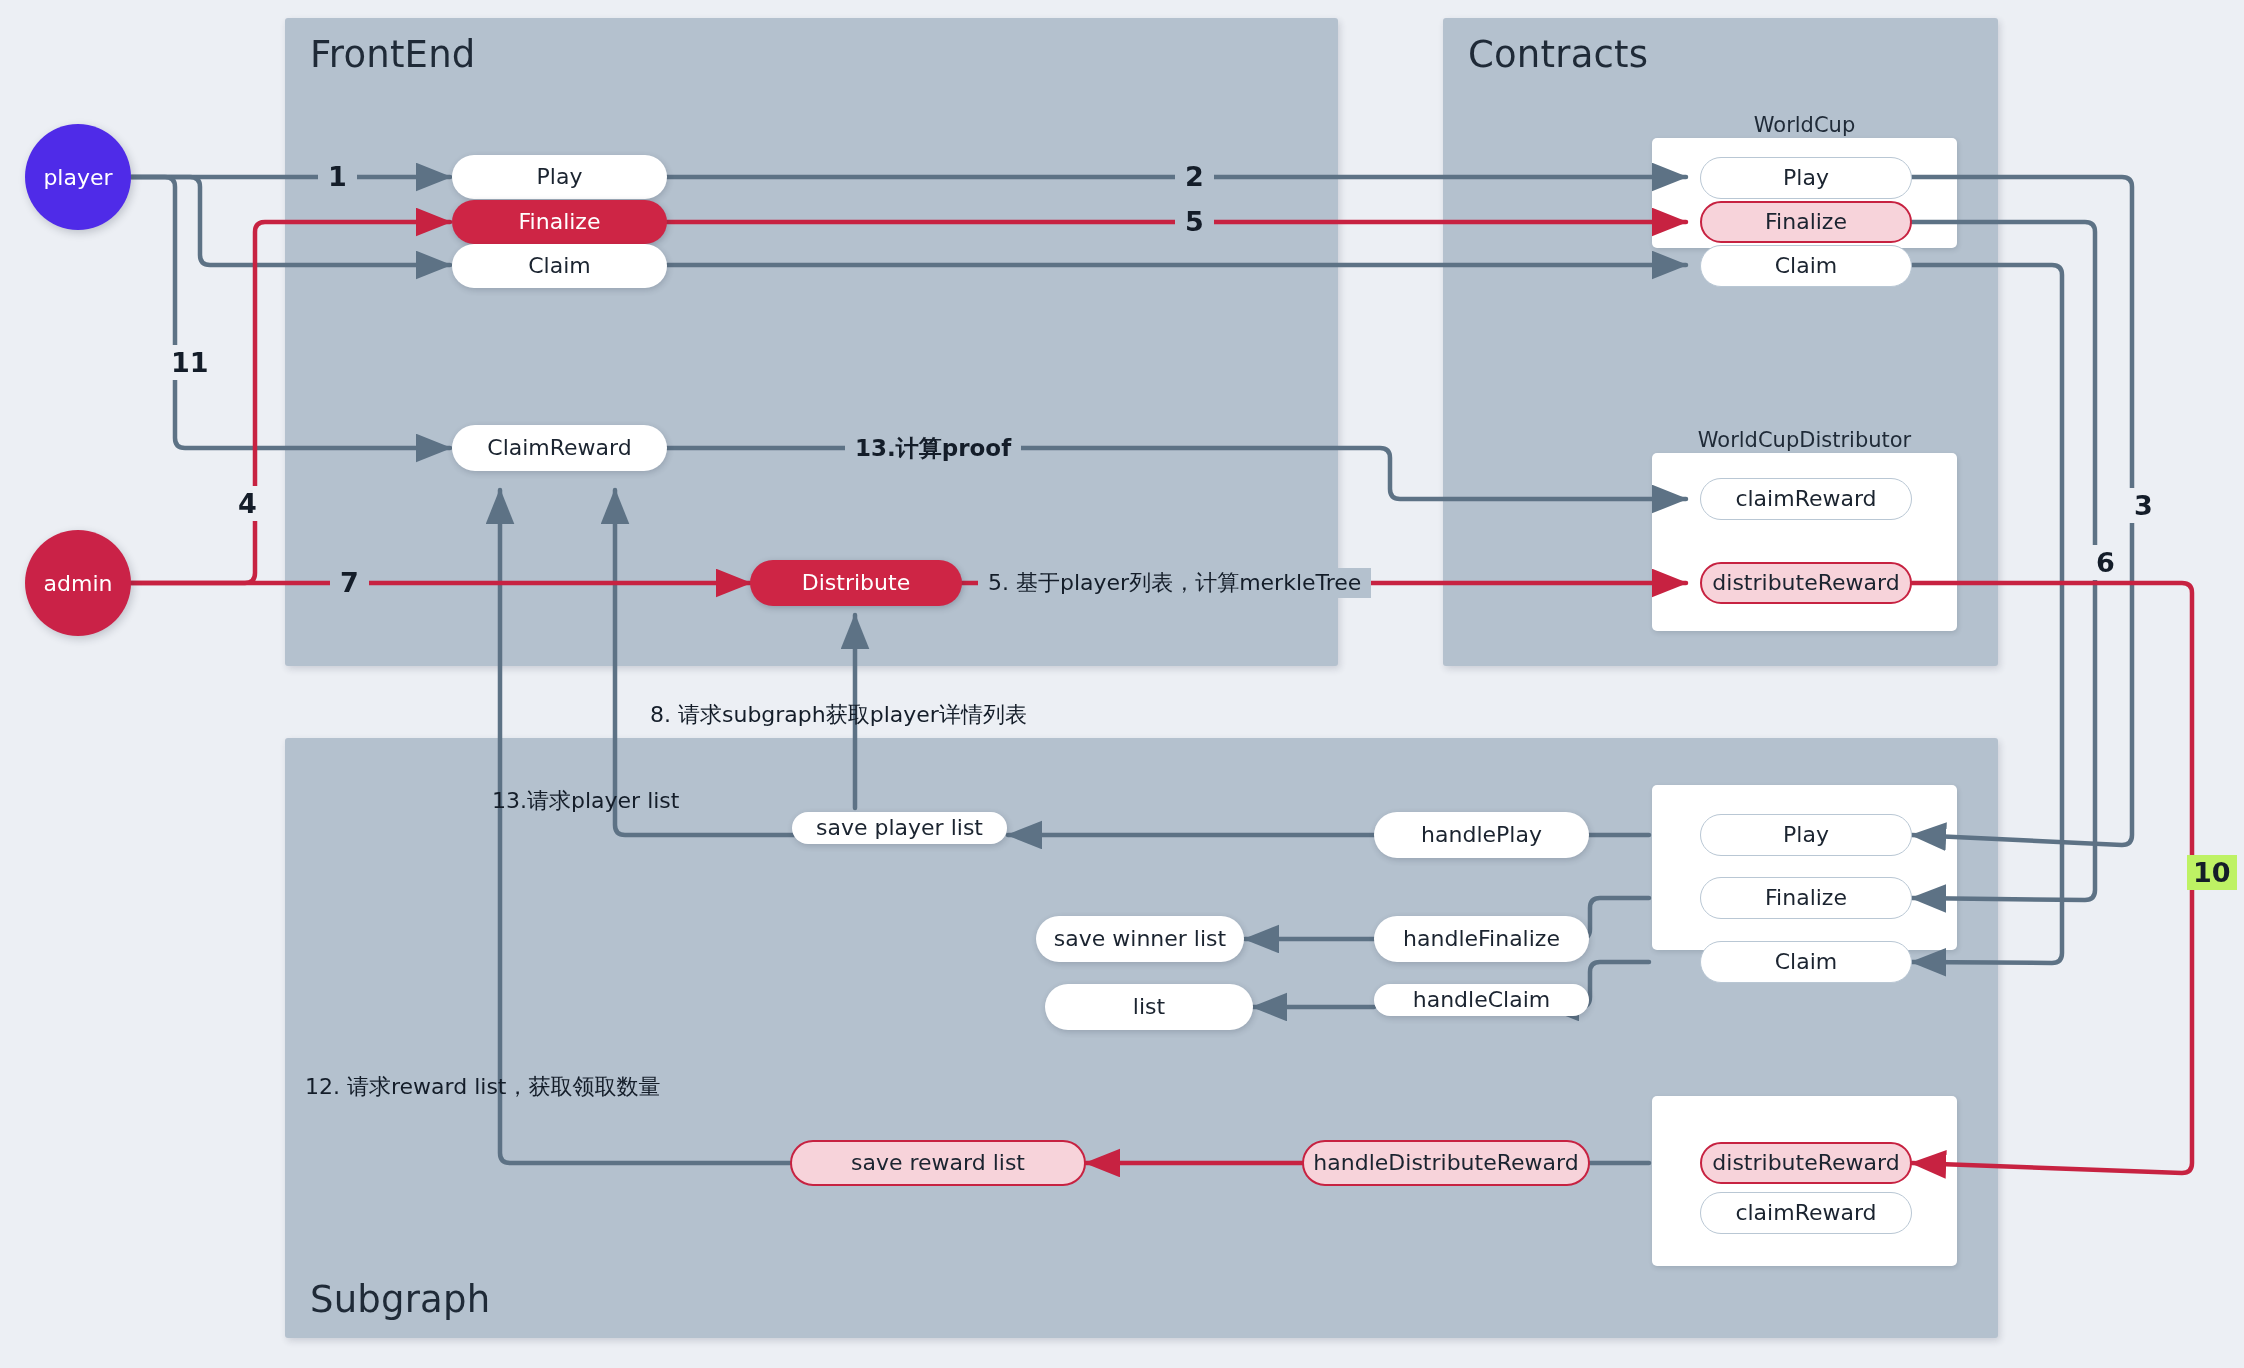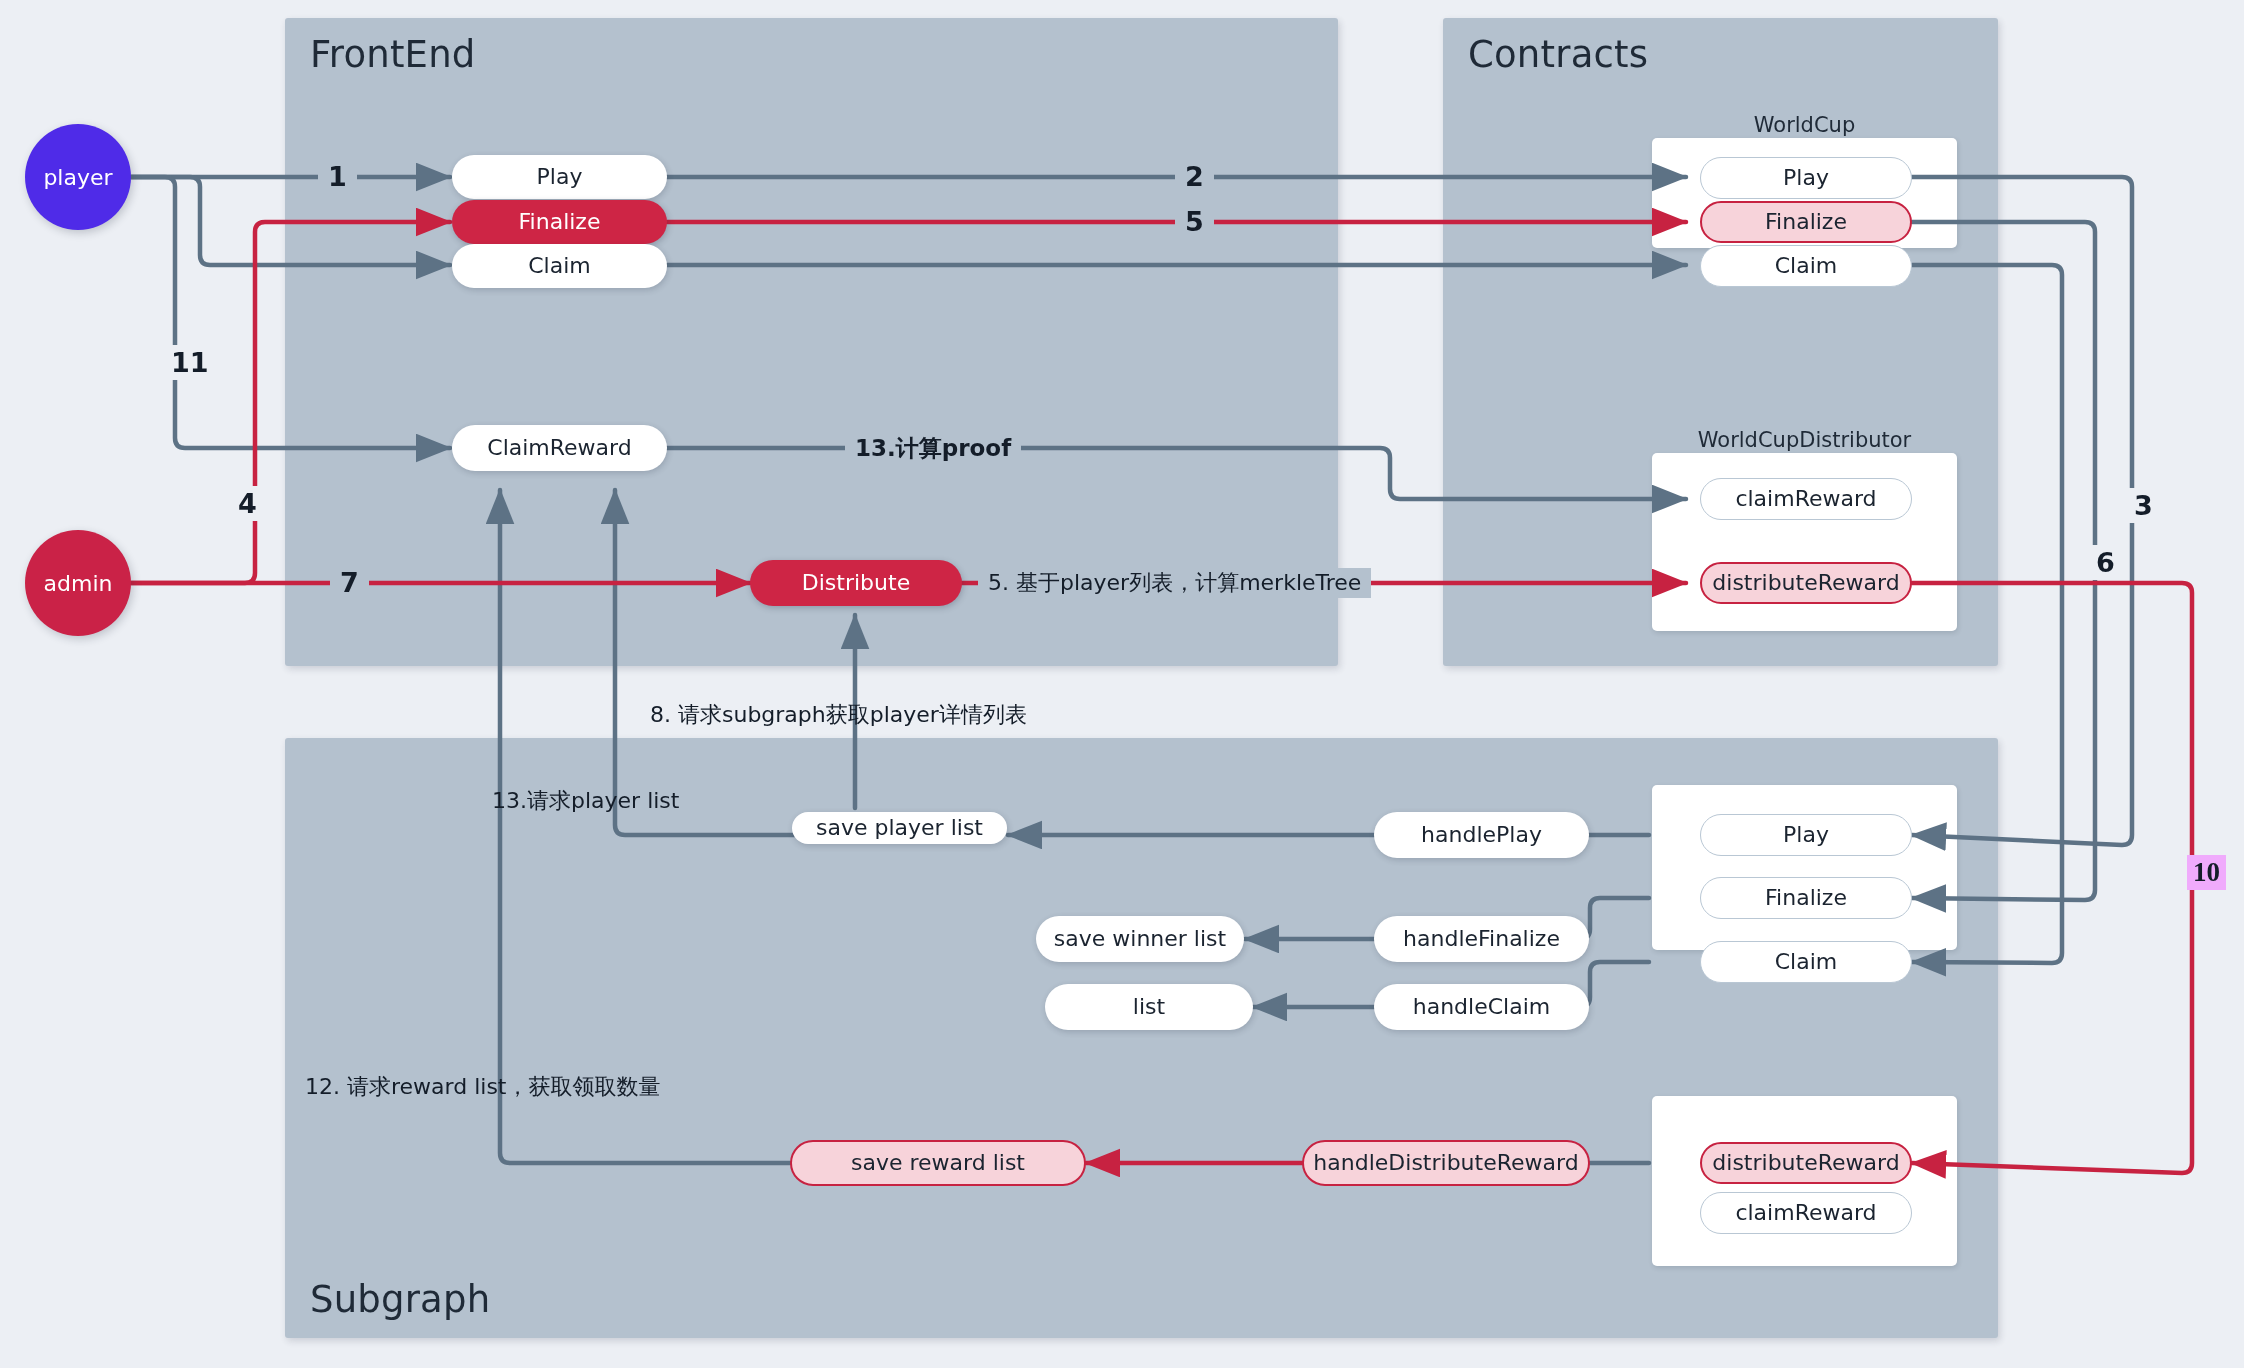--- a/index.html
+++ b/index.html
@@ -177,21 +177,21 @@
   <div class="node outline" style="left:1700px;top:1192px;width:212px;height:42px;">
     <span>claimReward</span>
   </div>
 
   <div class="node white" style="left:1374px;top:812px;width:215px;height:46px;">
     <span>handlePlay</span>
   </div>
   <div class="node white" style="left:1374px;top:916px;width:215px;height:46px;">
     <span>handleFinalize</span>
   </div>
-  <div class="node white" style="left:1374px;top:984px;width:215px;height:46px;">
+  <div class="node white" style="left:1374px;top:984px;width:215px;height:32px;">
     <span>handleClaim</span>
   </div>
   <div class="node red-soft" style="left:1302px;top:1140px;width:288px;height:46px;">
     <span>handleDistributeReward</span>
   </div>
 
   <div class="node white" style="left:792px;top:812px;width:215px;height:32px;">
     <span>save player list</span>
   </div>
   <div class="node white" style="left:1036px;top:916px;width:208px;height:46px;">
@@ -205,21 +205,21 @@
   </div>
 
   <div class="lbl num" style="left:318px;top:161px;background:#b4c1ce;padding:0 10px;">1</div>
   <div class="lbl num" style="left:1175px;top:161px;background:#b4c1ce;padding:0 10px;">2</div>
   <div class="lbl num" style="left:1175px;top:206px;background:#b4c1ce;padding:0 10px;">5</div>
   <div class="lbl num" style="left:165px;top:345px;background:#eceff4;padding:2px 6px;">11</div>
   <div class="lbl num" style="left:232px;top:486px;background:#eceff4;padding:2px 6px;">4</div>
   <div class="lbl num" style="left:330px;top:567px;background:#b4c1ce;padding:0 10px;">7</div>
   <div class="lbl num" style="left:2128px;top:488px;background:#eceff4;padding:2px 6px;">3</div>
   <div class="lbl num" style="left:2090px;top:545px;background:#eceff4;padding:2px 6px;">6</div>
-  <div class="lbl num" style="left:2187px;top:855px;background:#f0abfc;padding:2px 6px;font-family:Liberation Serif, serif;">10</div>
+  <div class="lbl num" style="left:2187px;top:855px;background:#bef264;padding:2px 6px;">10</div>
 
   <div class="lbl bold" style="left:845px;top:433px;background:#b4c1ce;padding:0 10px;">13.计算proof</div>
   <div class="lbl cn" style="left:978px;top:568px;background:#b4c1ce;padding:0 10px;">5. 基于player列表，计算merkleTree</div>
   <div class="lbl cn" style="left:650px;top:700px;">8. 请求subgraph获取player详情列表</div>
   <div class="lbl cn" style="left:492px;top:786px;">13.请求player list</div>
   <div class="lbl cn" style="left:305px;top:1072px;">12. 请求reward list，获取领取数量</div>
 
 </div>
 
 </body></html>

